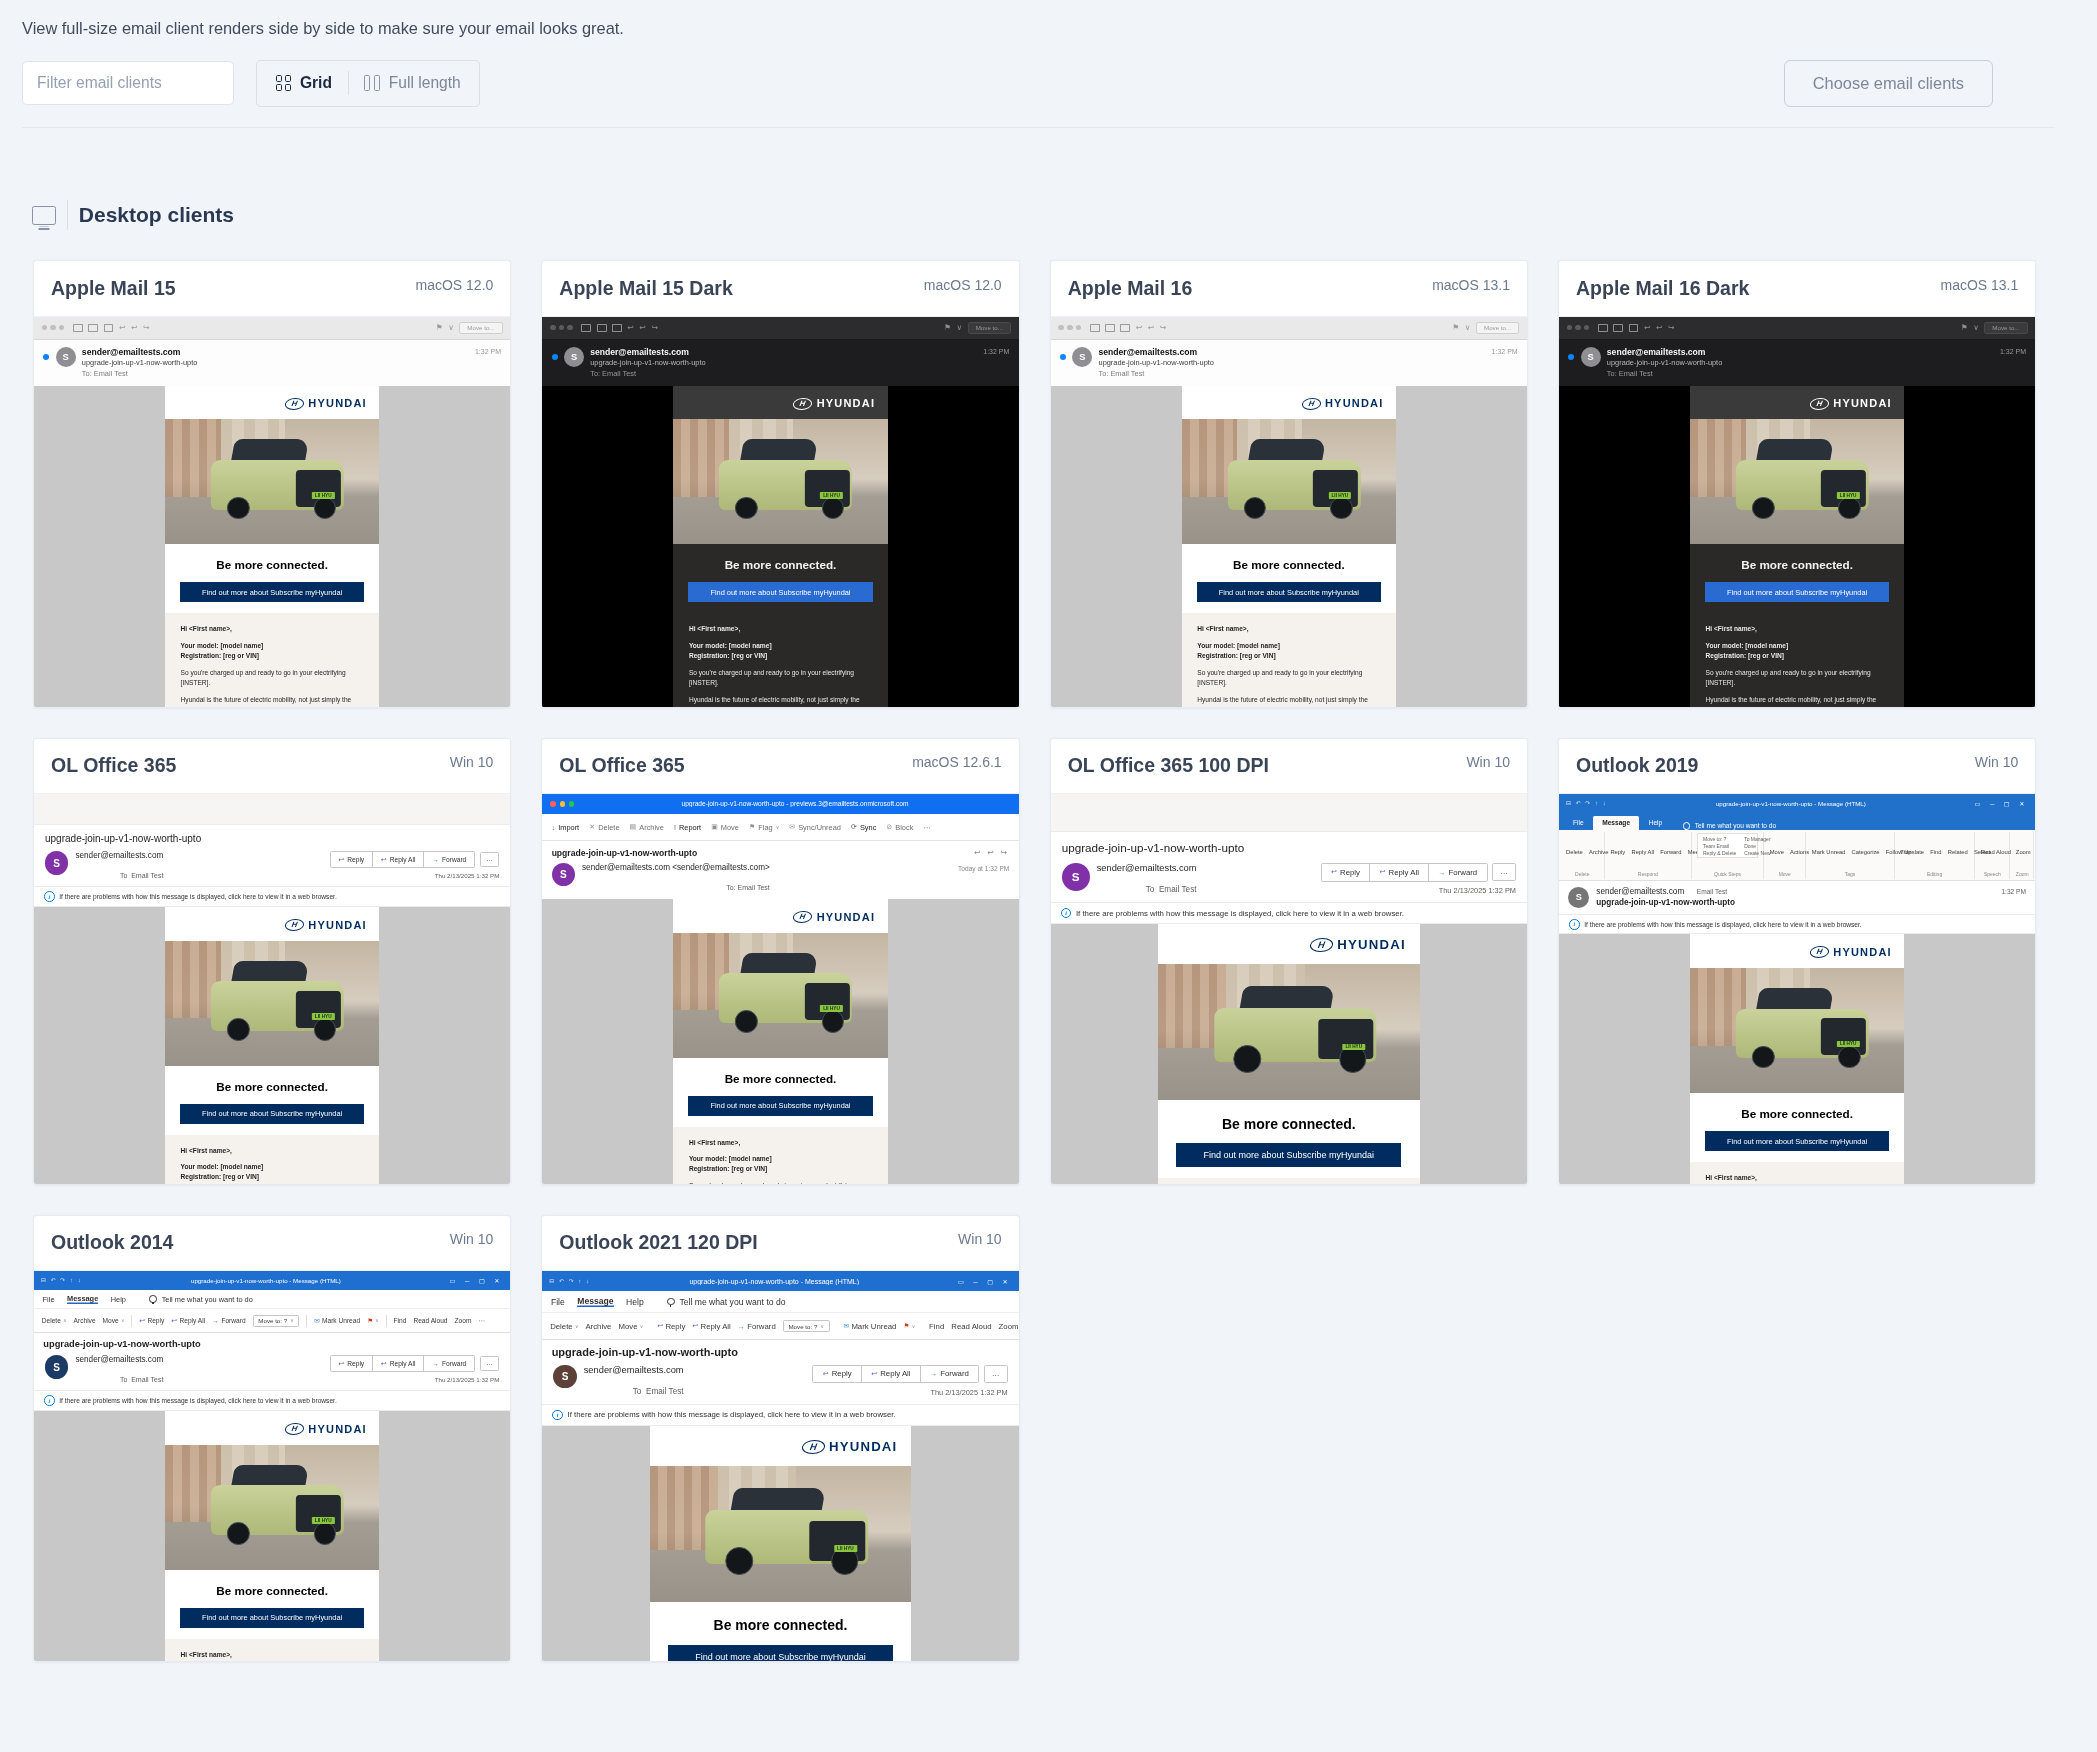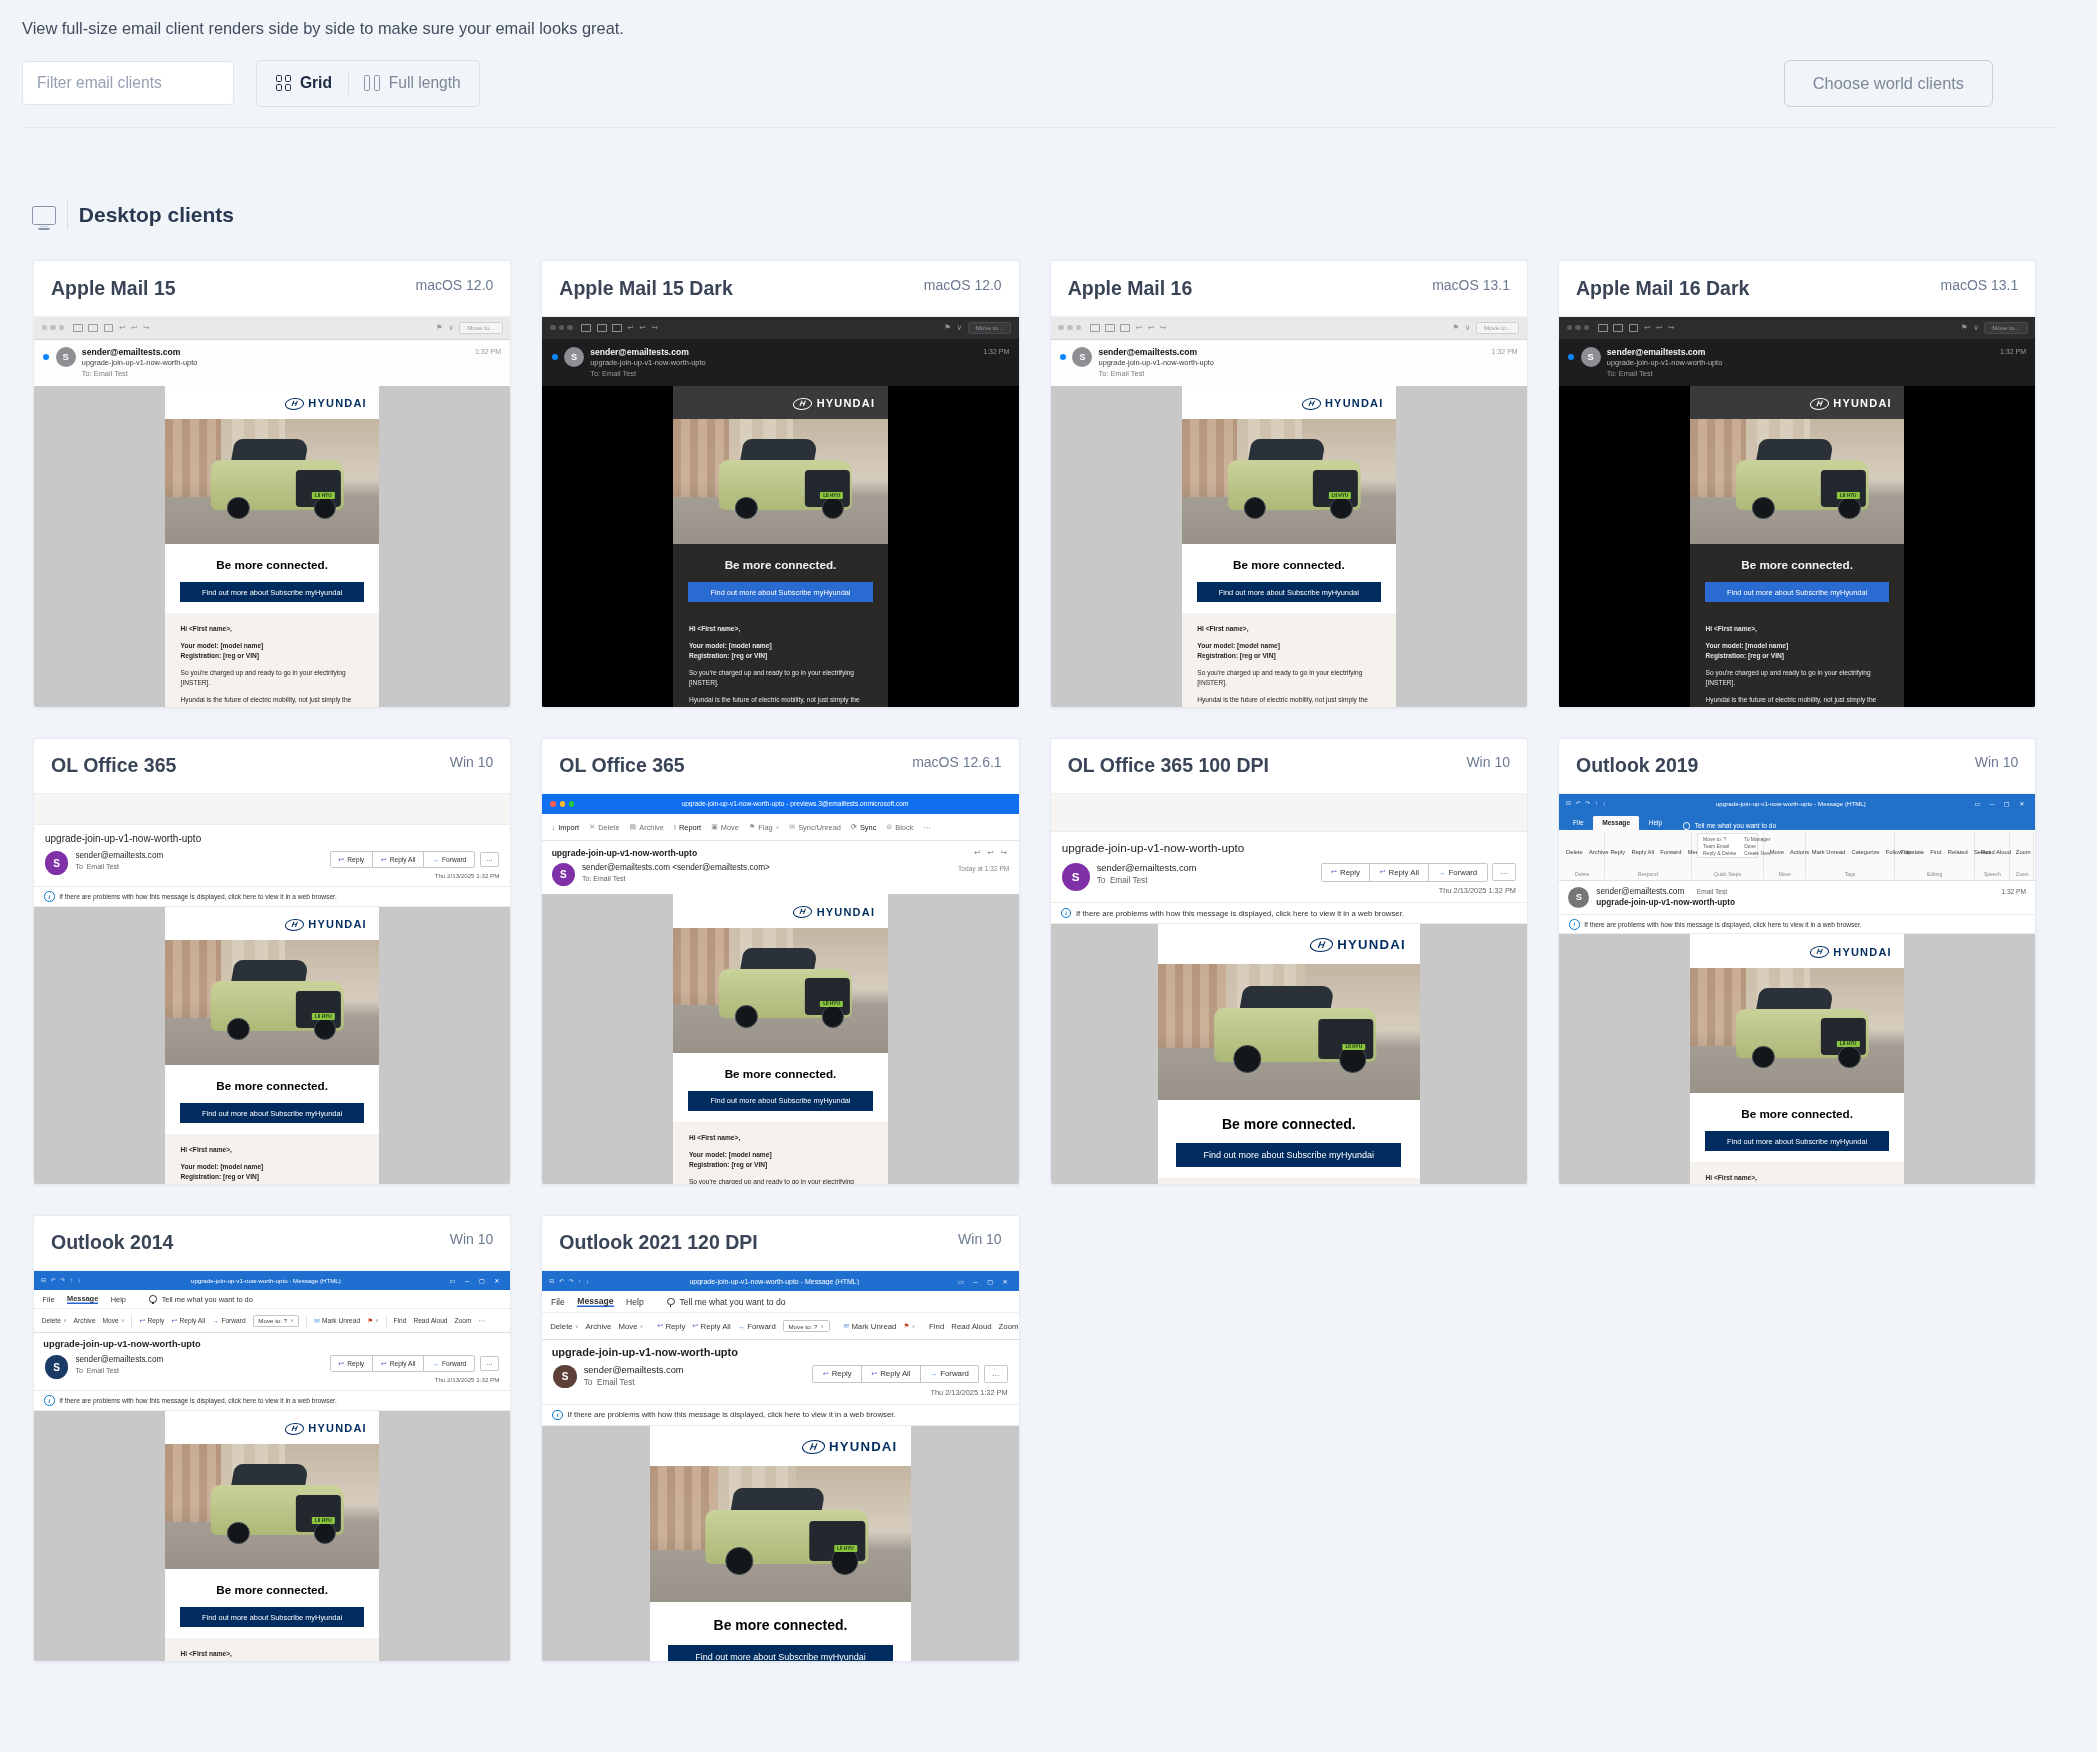--- a/index.html
+++ b/index.html
@@ -112,21 +112,21 @@
     font-size:6.6px;color:#323130;flex:none;white-space:nowrap;overflow:hidden;}
   .btn-row{display:flex;border:0.8px solid #c8c6c4;border-radius:1.6px;overflow:hidden;background:#fff;}
   .obtn{padding:3.1px 7.8px;font-size:6.6px;color:#323130;display:flex;gap:3.1px;align-items:center;border-left:0.8px solid #c8c6c4;white-space:nowrap;}
   .obtn:first-child{border-left:none;}
   .morebtn{border:0.8px solid #c8c6c4;border-radius:1.6px;padding:3.1px 5.5px;font-size:6.6px;color:#323130;background:#fff;line-height:1;}
   .arr.a1{color:#6b59c8;font-size:7px;} .arr.a2{color:#2f7cd6;font-size:7px;}
   .ow-actions{display:flex;flex-direction:column;align-items:flex-end;margin-left:auto;flex:none;}
   .ow-actrow{display:flex;align-items:center;gap:4.7px;}
   .ow-date{font-size:6.2px;color:#605e5c;margin-top:4.7px;white-space:nowrap;}
   .sender10{font-size:8.2px;color:#201f1e;}
-  .to9{font-size:7px;color:#605e5c;margin-top:3px;}
+  .to9{font-size:7px;color:#605e5c;margin-top:12px;text-align:right;}
   
   .ow-strip{height:30px;background:#f6f5f4;border-bottom:0.8px solid #edebe9;flex:none;}
   .ow-subject{padding:7.8px 11px 3.1px;font-size:10px;color:#252423;flex:none;}
   .ow-header{display:flex;align-items:flex-start;gap:7px;padding:4.7px 11px 7px;flex:none;}
   .ow-avatar{width:23.4px;height:23.4px;font-size:10px;background:#8031a7;}
   .dpi120 .ow-strip{height:37px;}
   .dpi120 .ow-subject{font-size:11.7px;padding:9.3px 11px 3.9px;}
   .dpi120 .ow-avatar{width:28px;height:28px;font-size:11.7px;}
   .dpi120 .sender10{font-size:9.3px;} .dpi120 .to9{font-size:8.2px;}
   .dpi120 .obtn{font-size:7.8px;padding:3.9px 9.3px;} .dpi120 .morebtn{font-size:7.8px;padding:3.9px 7px;}
@@ -209,21 +209,21 @@
       </div>
       <span class="toggle-sep"></span>
       <div class="toggle-opt inactive">
         <span class="icon-cols">
             <span></span>
             <span></span>
           </span>
         <span>Full length</span>
       </div>
     </div>
-    <button class="choose-btn">Choose world clients</button>
+    <button class="choose-btn">Choose email clients</button>
   </div>
 
   <div class="rule"></div>
 
   <div class="section-head">
     <span class="icon-monitor"></span>
     <span class="section-sep"></span>
     <h2 class="section-title">Desktop clients</h2>
   </div>
 

